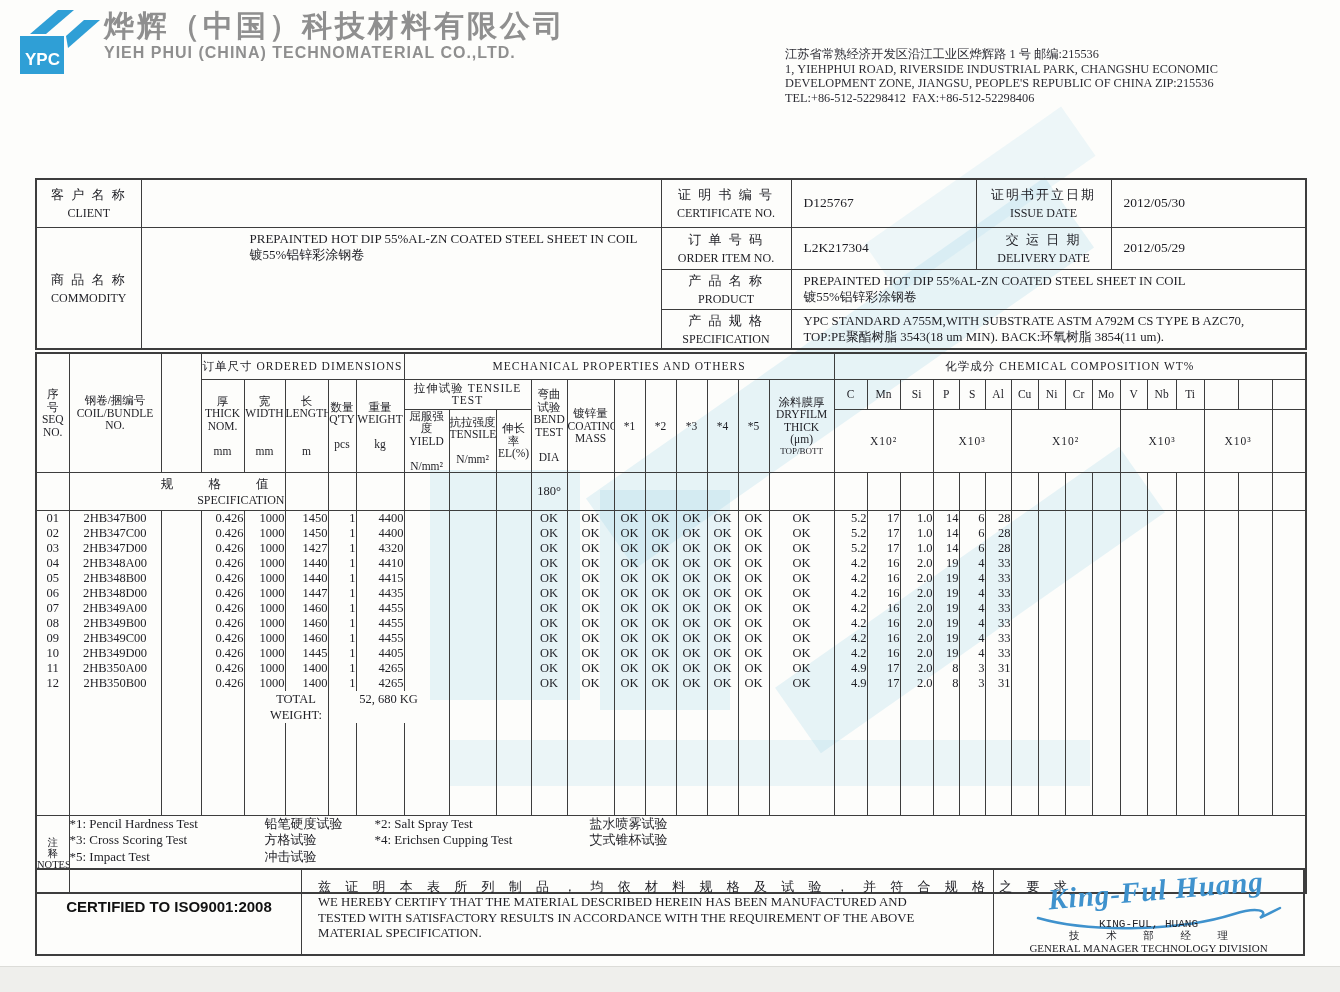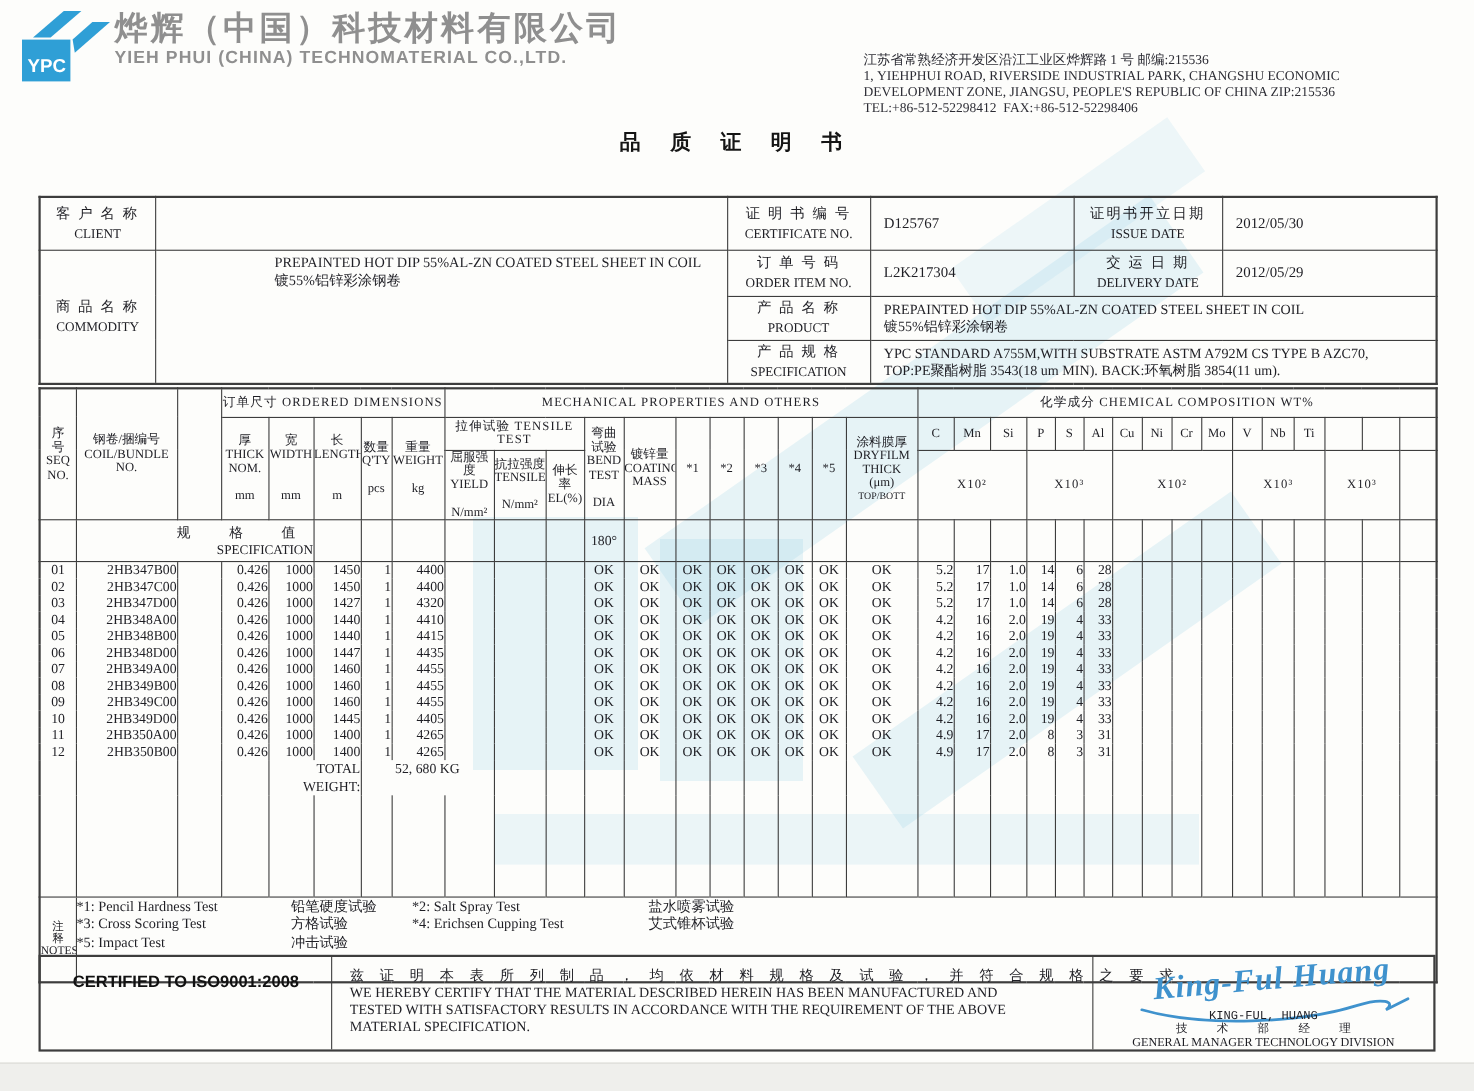--- a/index.html
+++ b/index.html
@@ -46,34 +46,34 @@
   .main th,.main td{border:1px solid #3d3d3d;padding:0;overflow:hidden;font-weight:normal;}
   .main th{font-size:11.5px;line-height:12.5px;text-align:center;vertical-align:middle;}
   .grp{font-size:12px;letter-spacing:1px;}
   .elem{font-size:12.5px;}
   .mult{font-size:13px;letter-spacing:1px;}
   .small{font-size:9px;line-height:10px;display:block;}
   tr.data td,tr.rtotal td,tr.rfill td{border-top:none;border-bottom:none;}
   tr.data td{font-size:12.5px;line-height:15px;white-space:nowrap;}
   .r1{height:26px}.r2{height:30px}.r3{height:52px}.rspec{height:38px}
   tr.data{height:15px}.rtotal{height:20px}.rfill{height:92px}.rnotes{height:78px}
-  .al-l{text-align:right;padding-left:2px;}
+  .al-l{text-align:center;padding-left:2px;}
   .al-r{text-align:right;padding-right:5px;}
   .al-c{text-align:center;}
   .spec-lbl{text-align:right;vertical-align:middle;}
   .spec-lbl .cn{letter-spacing:16px;font-size:12.5px;display:block;}
   .spec-lbl .en{font-size:12px;display:block;}
   .rtotal td{font-size:12.5px;vertical-align:top;line-height:16px;}
   .notes-label{text-align:center;font-size:10.5px;line-height:11px;vertical-align:middle;}
   .notes-body{vertical-align:top;padding:5px 0 0 10px;}
   .notes-grid{display:grid;grid-template-columns:195px 110px 215px auto;font-size:13px;line-height:16.5px;}
   
   .bottombox{position:absolute;left:35px;top:868px;width:1270px;height:88px;border:2px solid #3d3d3d;display:flex;box-sizing:border-box;}
   .bb-cell{border-right:1px solid #3d3d3d;box-sizing:border-box;}
-  .bb-iso{width:265px;display:flex;align-items:flex-start;justify-content:center;padding-top:14px;
+  .bb-iso{width:265px;display:flex;align-items:flex-start;justify-content:center;padding-top:28px;
           font-family:"Liberation Sans","DejaVu Sans",sans-serif;font-weight:bold;font-size:15px;color:#111;}
   .bb-state{width:692px;padding:8px 0 0 16px;}
   .state-cn{font-size:13px;letter-spacing:5.5px;line-height:17px;white-space:nowrap;}
   .state-en{font-size:12.8px;line-height:15.5px;}
   .bb-sign{flex:1;border-right:none;position:relative;text-align:center;}
   .sig-script{position:absolute;left:22px;top:4px;width:280px;color:#3f92cd;font-style:italic;font-weight:bold;
               font-size:29px;transform:rotate(-5deg);white-space:nowrap;letter-spacing:1px;}
   .sig-swash{position:absolute;left:40px;top:30px;}
   .sig-block{position:absolute;left:0;top:48px;width:100%;}
   .sig-name{font-size:11px;line-height:12px;font-family:Liberation Mono, monospace;}
@@ -101,21 +101,20 @@
         <polygon points="48,28 66,12 82,12 50,40" fill="#2f9fd6"></polygon>
         <text x="7" y="57" font-family="Liberation Sans, sans-serif" font-size="17" font-weight="bold" fill="#ffffff">YPC</text>
       </svg>
     </div>
     <div class="company">
       <div class="company-cn">烨辉（中国）科技材料有限公司</div>
       <div class="company-en">YIEH PHUI (CHINA) TECHNOMATERIAL CO.,LTD.</div>
     </div>
     <div class="address">江苏省常熟经济开发区沿江工业区烨辉路 1 号 邮编:215536<br>1, YIEHPHUI ROAD, RIVERSIDE INDUSTRIAL PARK, CHANGSHU ECONOMIC<br>DEVELOPMENT ZONE, JIANGSU, PEOPLE'S REPUBLIC OF CHINA ZIP:215536<br>TEL:+86-512-52298412  FAX:+86-512-52298406</div>
     <div class="titles">
-      <div class="title-cn">品 质 证 明 书</div>
     </div>
 
     <table class="info">
       <colgroup>
           <col style="width:105px">
           <col style="width:520px">
           <col style="width:130px">
           <col style="width:185px">
           <col style="width:135px">
           <col style="width:195px">

